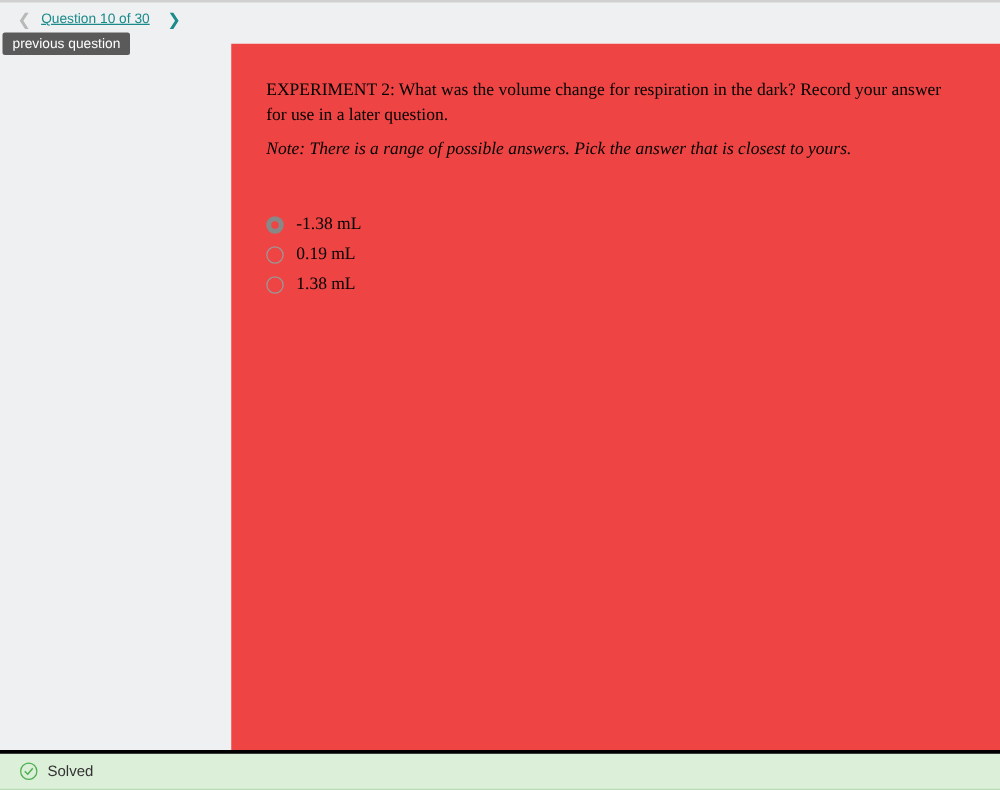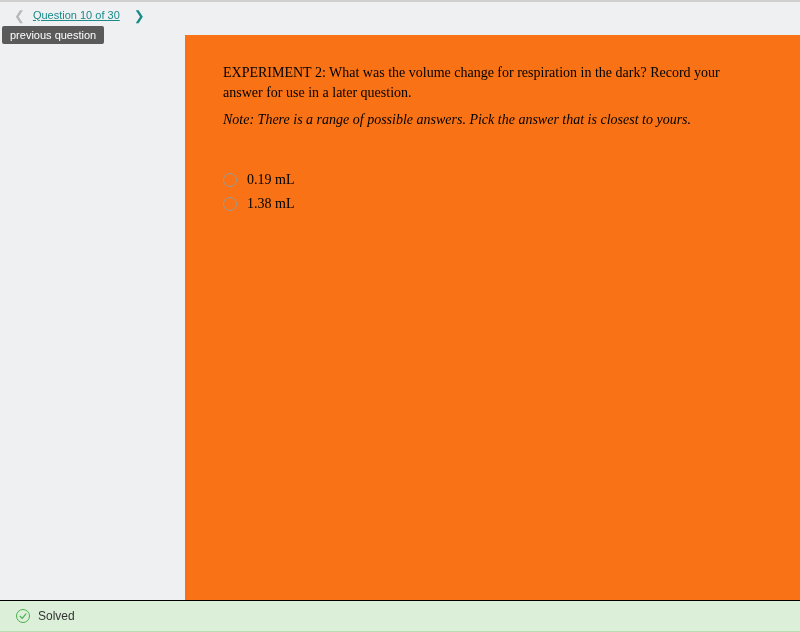--- a/index.html
+++ b/index.html
@@ -53,22 +53,22 @@
       border-radius: 2px;
       font-family: Arial, sans-serif;
       text-align: right;
     }
     .content-wrapper {
       position: absolute;
       top: 35px;
       left: 185px;
       right: 0;
       bottom: 32px;
-      background: #f97316;
-      padding: 28px 38px;
+      background: #ef4444;
+      padding: 28px 28px;
     }
     .question-text {
       font-size: 14px;
       color: #000;
       margin-bottom: 10px;
       line-height: 1.4;
     }
     .note-text {
       font-size: 14px;
       font-style: italic;
@@ -104,21 +104,21 @@
       font-size: 14px;
       color: #000;
     }
     .footer {
       position: absolute;
       bottom: 0;
       left: 0;
       right: 0;
       height: 32px;
       background: #dcefd9;
-      border-top: 1px solid #000000;
+      border-top: 3px solid #000000;
       border-bottom: 1px solid #b8dcb3;
       display: flex;
       align-items: center;
       padding: 0 16px;
       font-family: Arial, sans-serif;
     }
     .check-icon {
       width: 14px;
       height: 14px;
       border: 1.5px solid #4caf50;
@@ -146,20 +146,24 @@
   <span class="nav-chevron right">❯</span>
   <div class="tooltip">previous question</div>
 </div>
 
 <div class="content-wrapper">
   <div class="question-text">EXPERIMENT 2: What was the volume change for respiration in the dark? Record your answer for use in a later question.</div>
   <div class="note-text">Note: There is a range of possible answers. Pick the answer that is closest to yours.</div>
 
   <div class="options">
     <div class="option-row">
+      <span class="radio-outer selected"></span>
+      <span class="option-label">-1.38 mL</span>
+    </div>
+    <div class="option-row">
       <span class="radio-outer"></span>
       <span class="option-label">0.19 mL</span>
     </div>
     <div class="option-row">
       <span class="radio-outer"></span>
       <span class="option-label">1.38 mL</span>
     </div>
   </div>
 </div>
 

